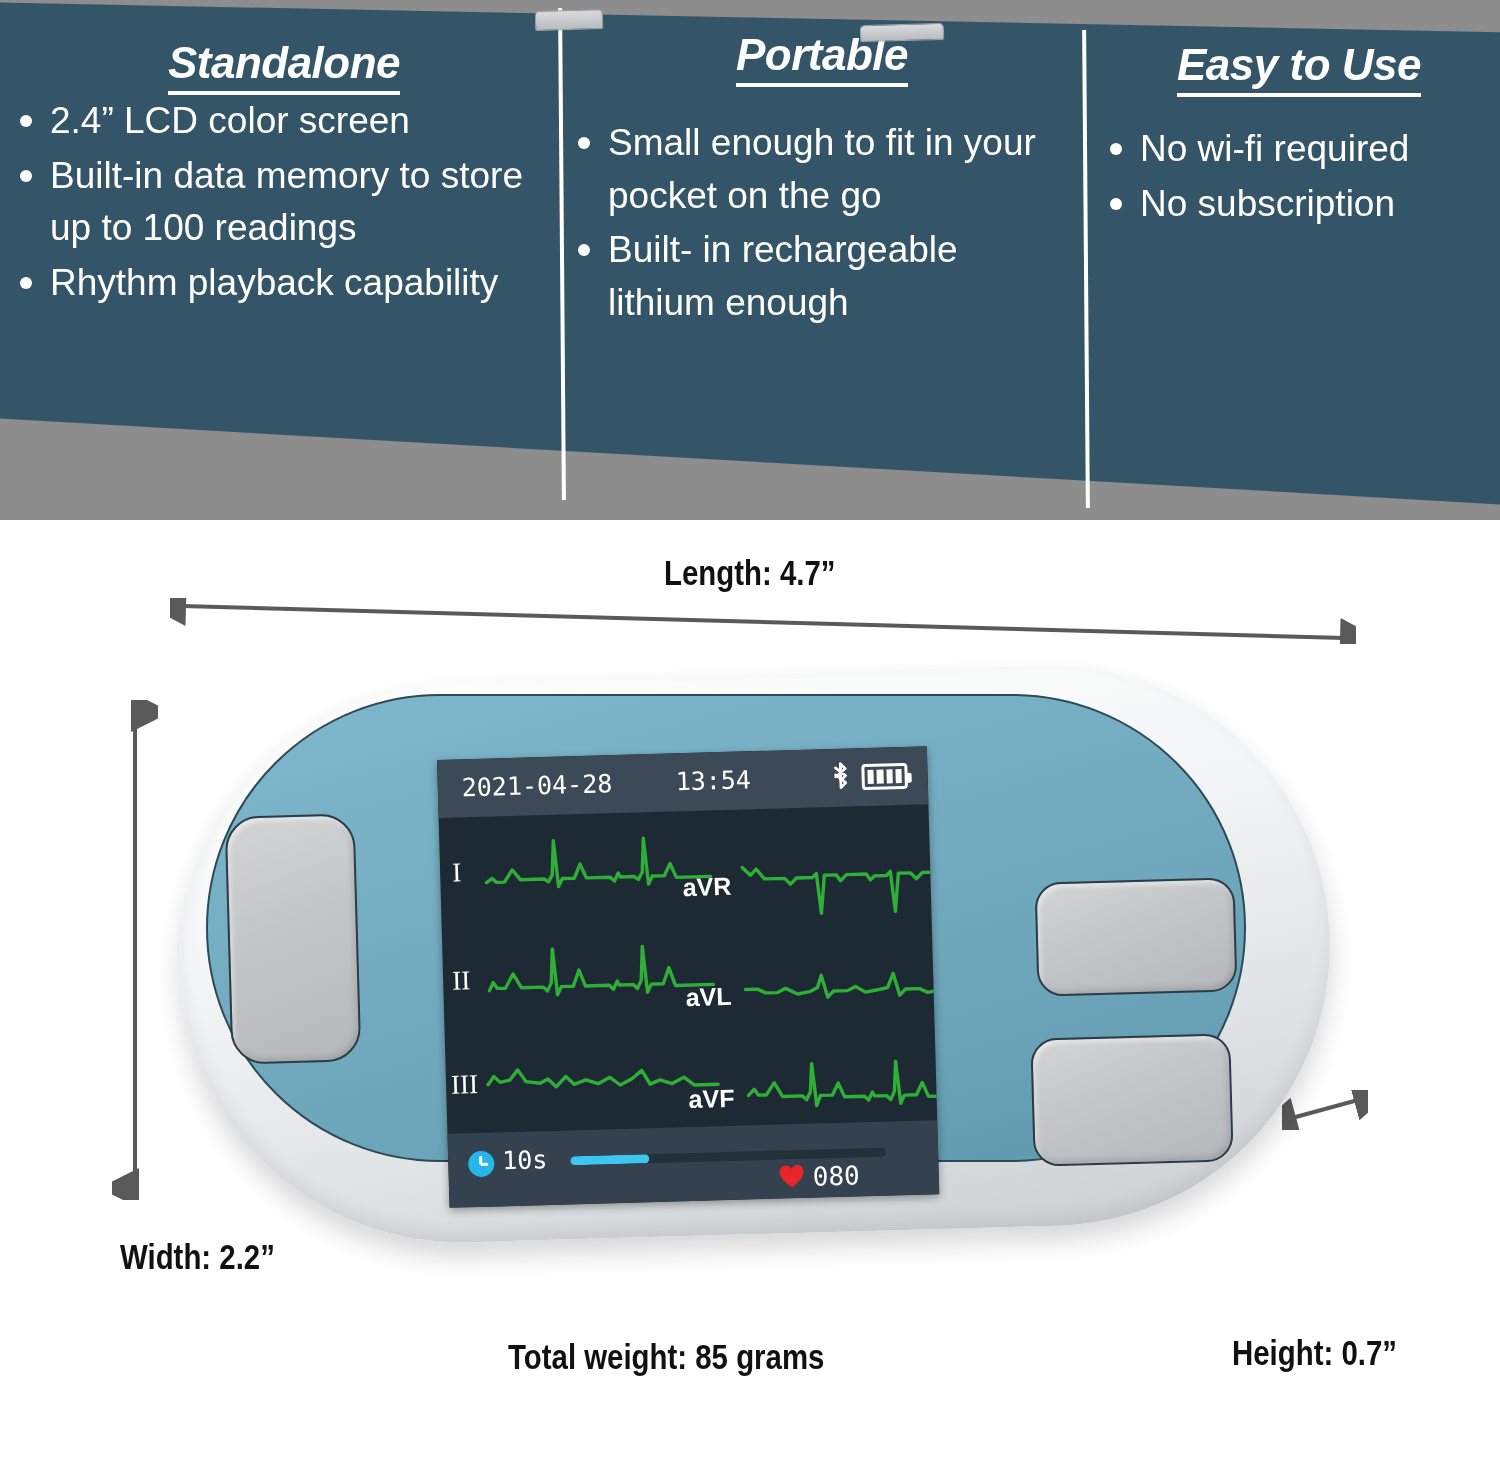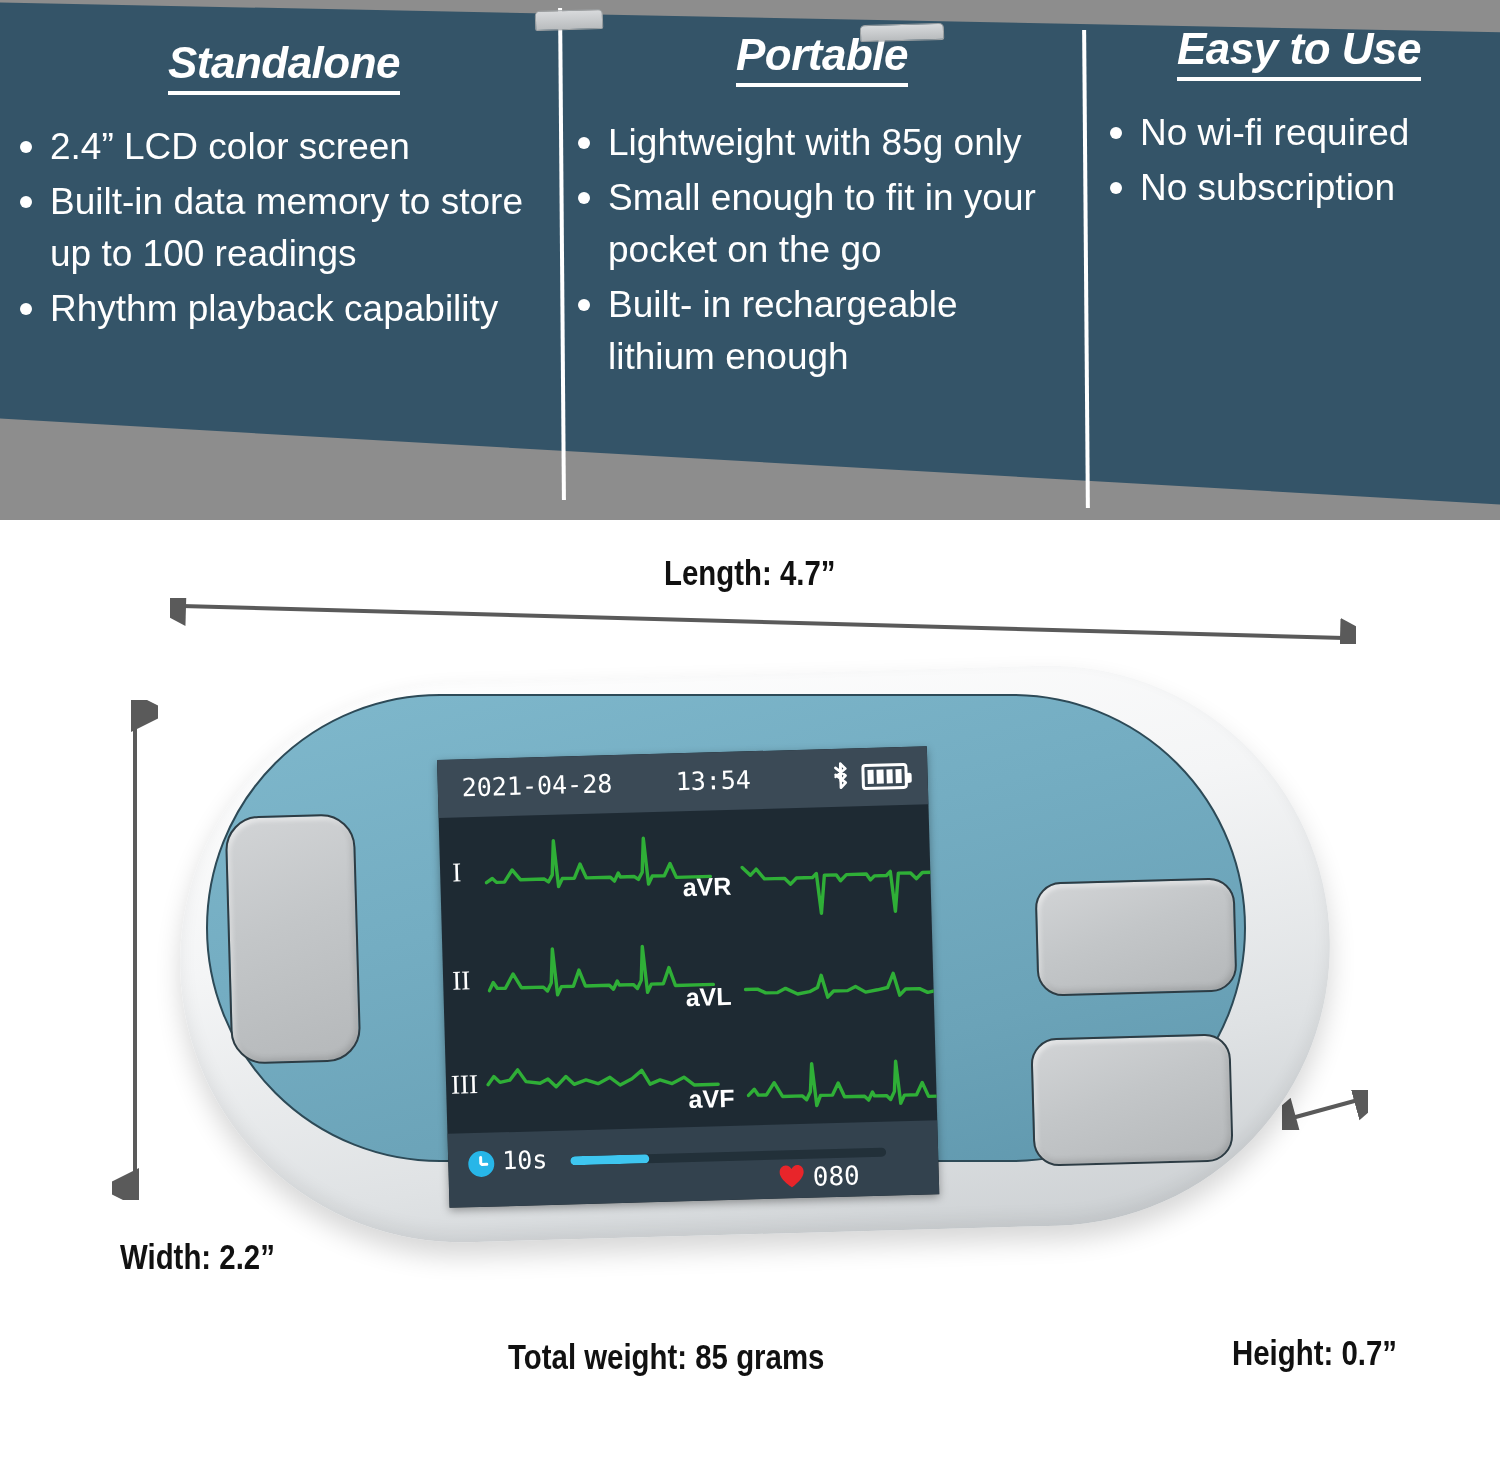--- a/index.html
+++ b/index.html
@@ -57,23 +57,23 @@
     position:absolute;left:6px;top:20px;
     width:12px;height:12px;border-radius:50%;
     background:#ffffff;
   }
   
   #col-standalone{ left:14px;  top:38px;  width:540px; }
   #col-standalone .col-title{ margin-left:0; }
   #col-portable{   left:572px; top:30px;  width:500px; }
   #col-easy{       left:1104px;top:24px;  width:390px; }
 
-  #col-standalone .col-title{margin-bottom:26px;text-align:center;}
+  #col-standalone .col-title{text-align:center;}
   #col-portable .col-title{margin-bottom:30px;}
-  #col-easy .col-title{margin-bottom:26px;}
+  #col-easy .col-title{margin-bottom:26px;margin-top:16px;}
 
   .hdr-divider{
     position:absolute;
     width:4px;background:#ffffff;
   }
   #divider-1{ left:560px; top:8px;  height:492px; transform:rotate(-0.45deg); }
   #divider-2{ left:1084px;top:30px; height:478px; transform:rotate(-0.45deg);}
 
   
   .dim-label{
@@ -258,21 +258,20 @@
       <li>Built-in data memory to store up to 100 readings</li>
       <li>Rhythm playback capability</li>
     </ul>
   </div>
 
   <div class="header-col" id="col-portable">
     <div class="col-title">
       <span>Portable</span>
     </div>
     <ul class="col-list">
-      <li>Lightweight with 85g only</li>
       <li>Small enough to fit in your pocket on the go</li>
       <li>Built- in rechargeable lithium enough</li>
     </ul>
   </div>
 
   <div class="header-col" id="col-easy">
     <div class="col-title">
       <span>Easy to Use</span>
     </div>
     <ul class="col-list">

